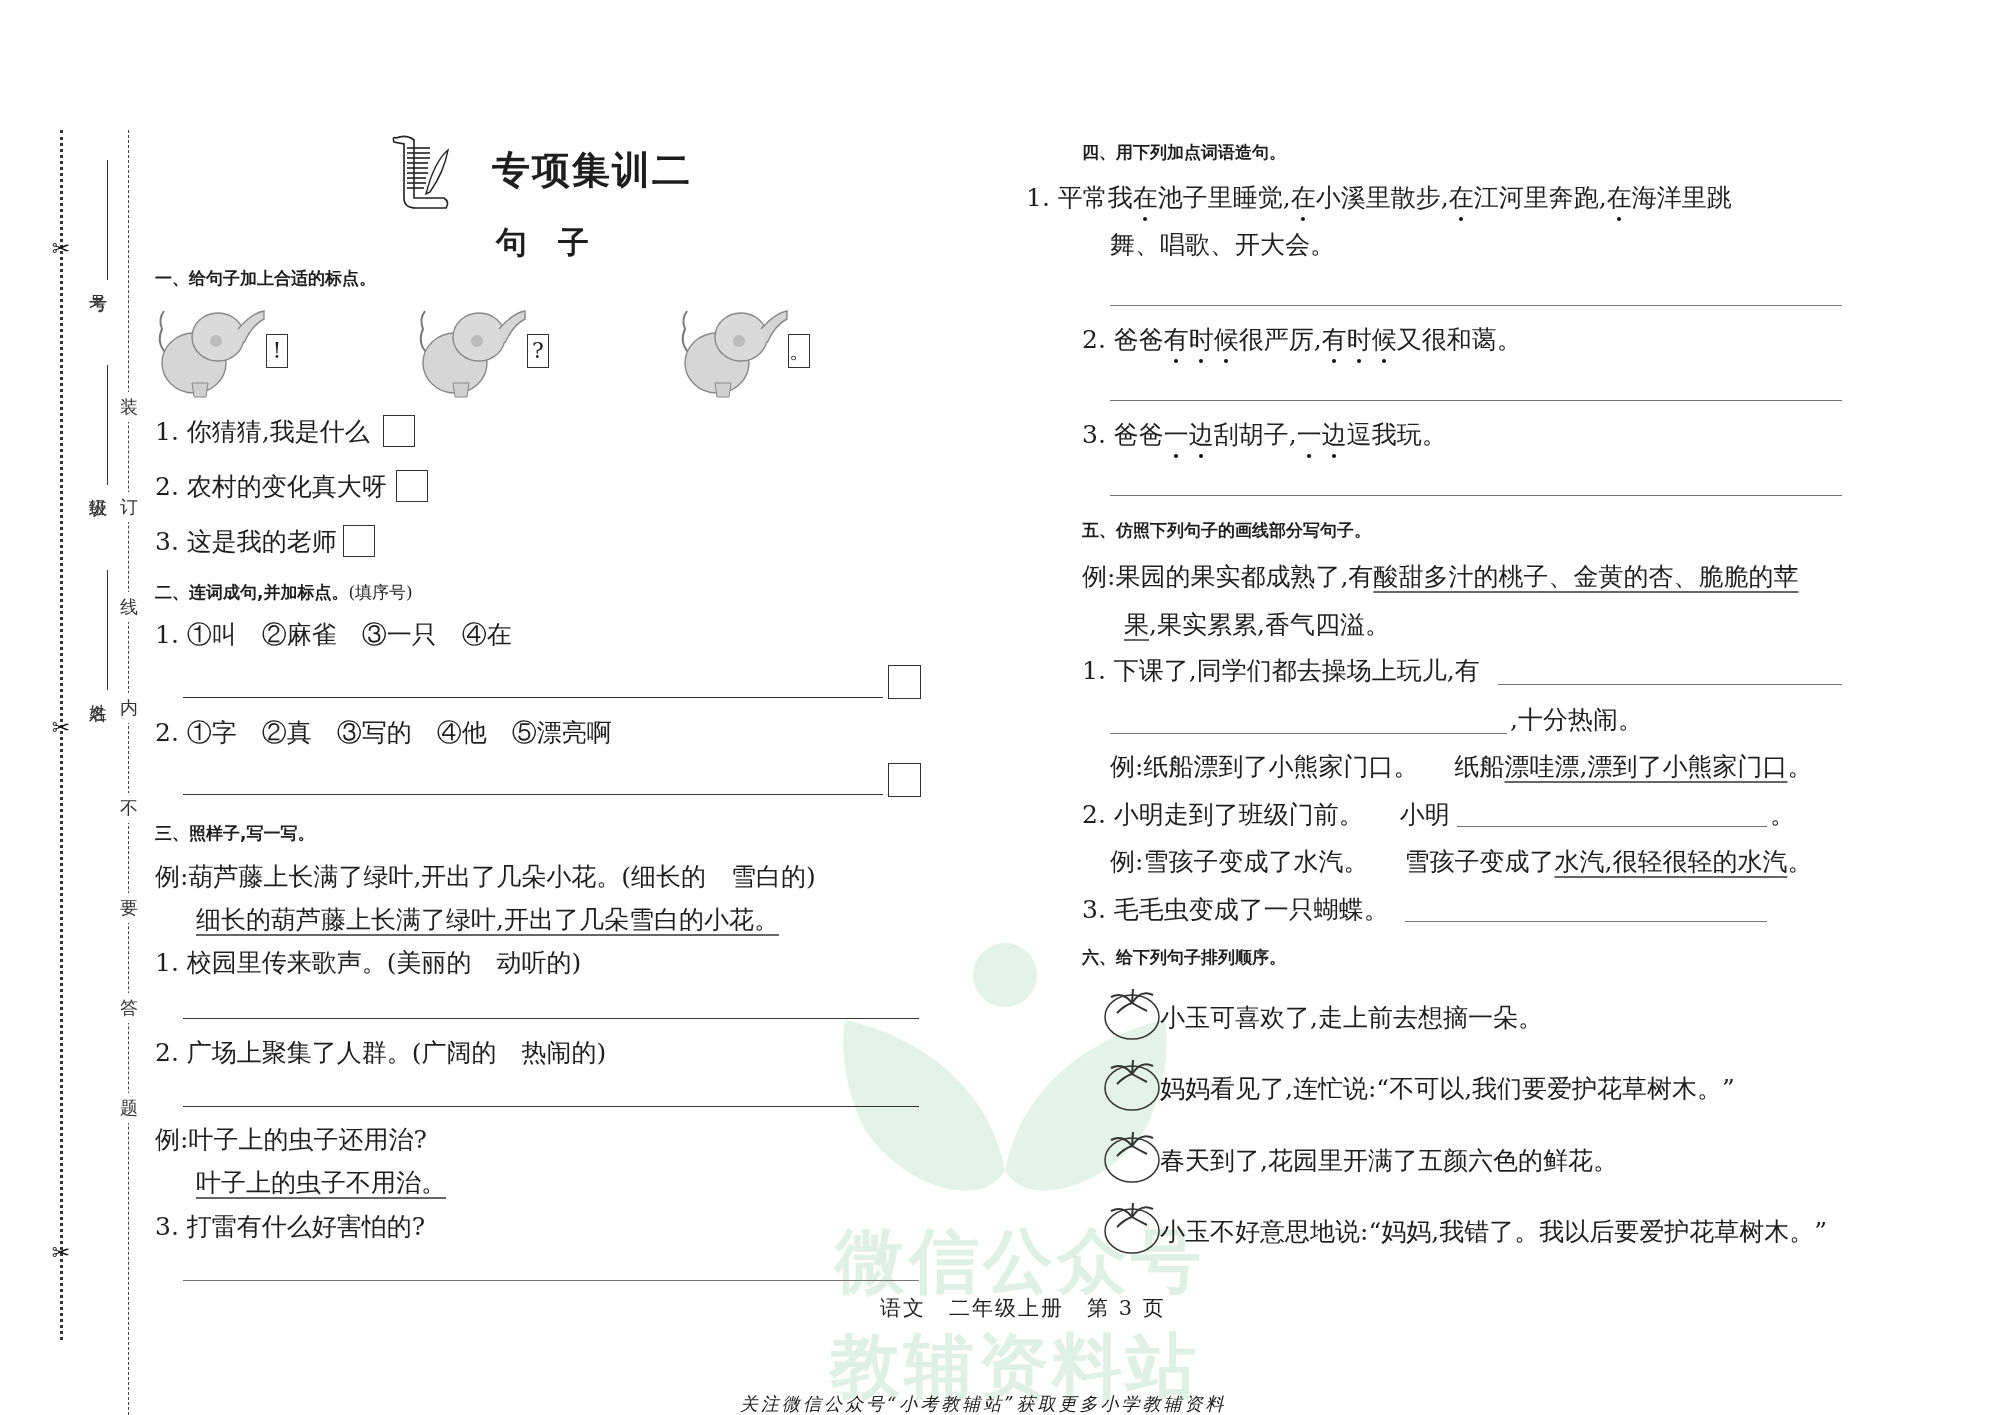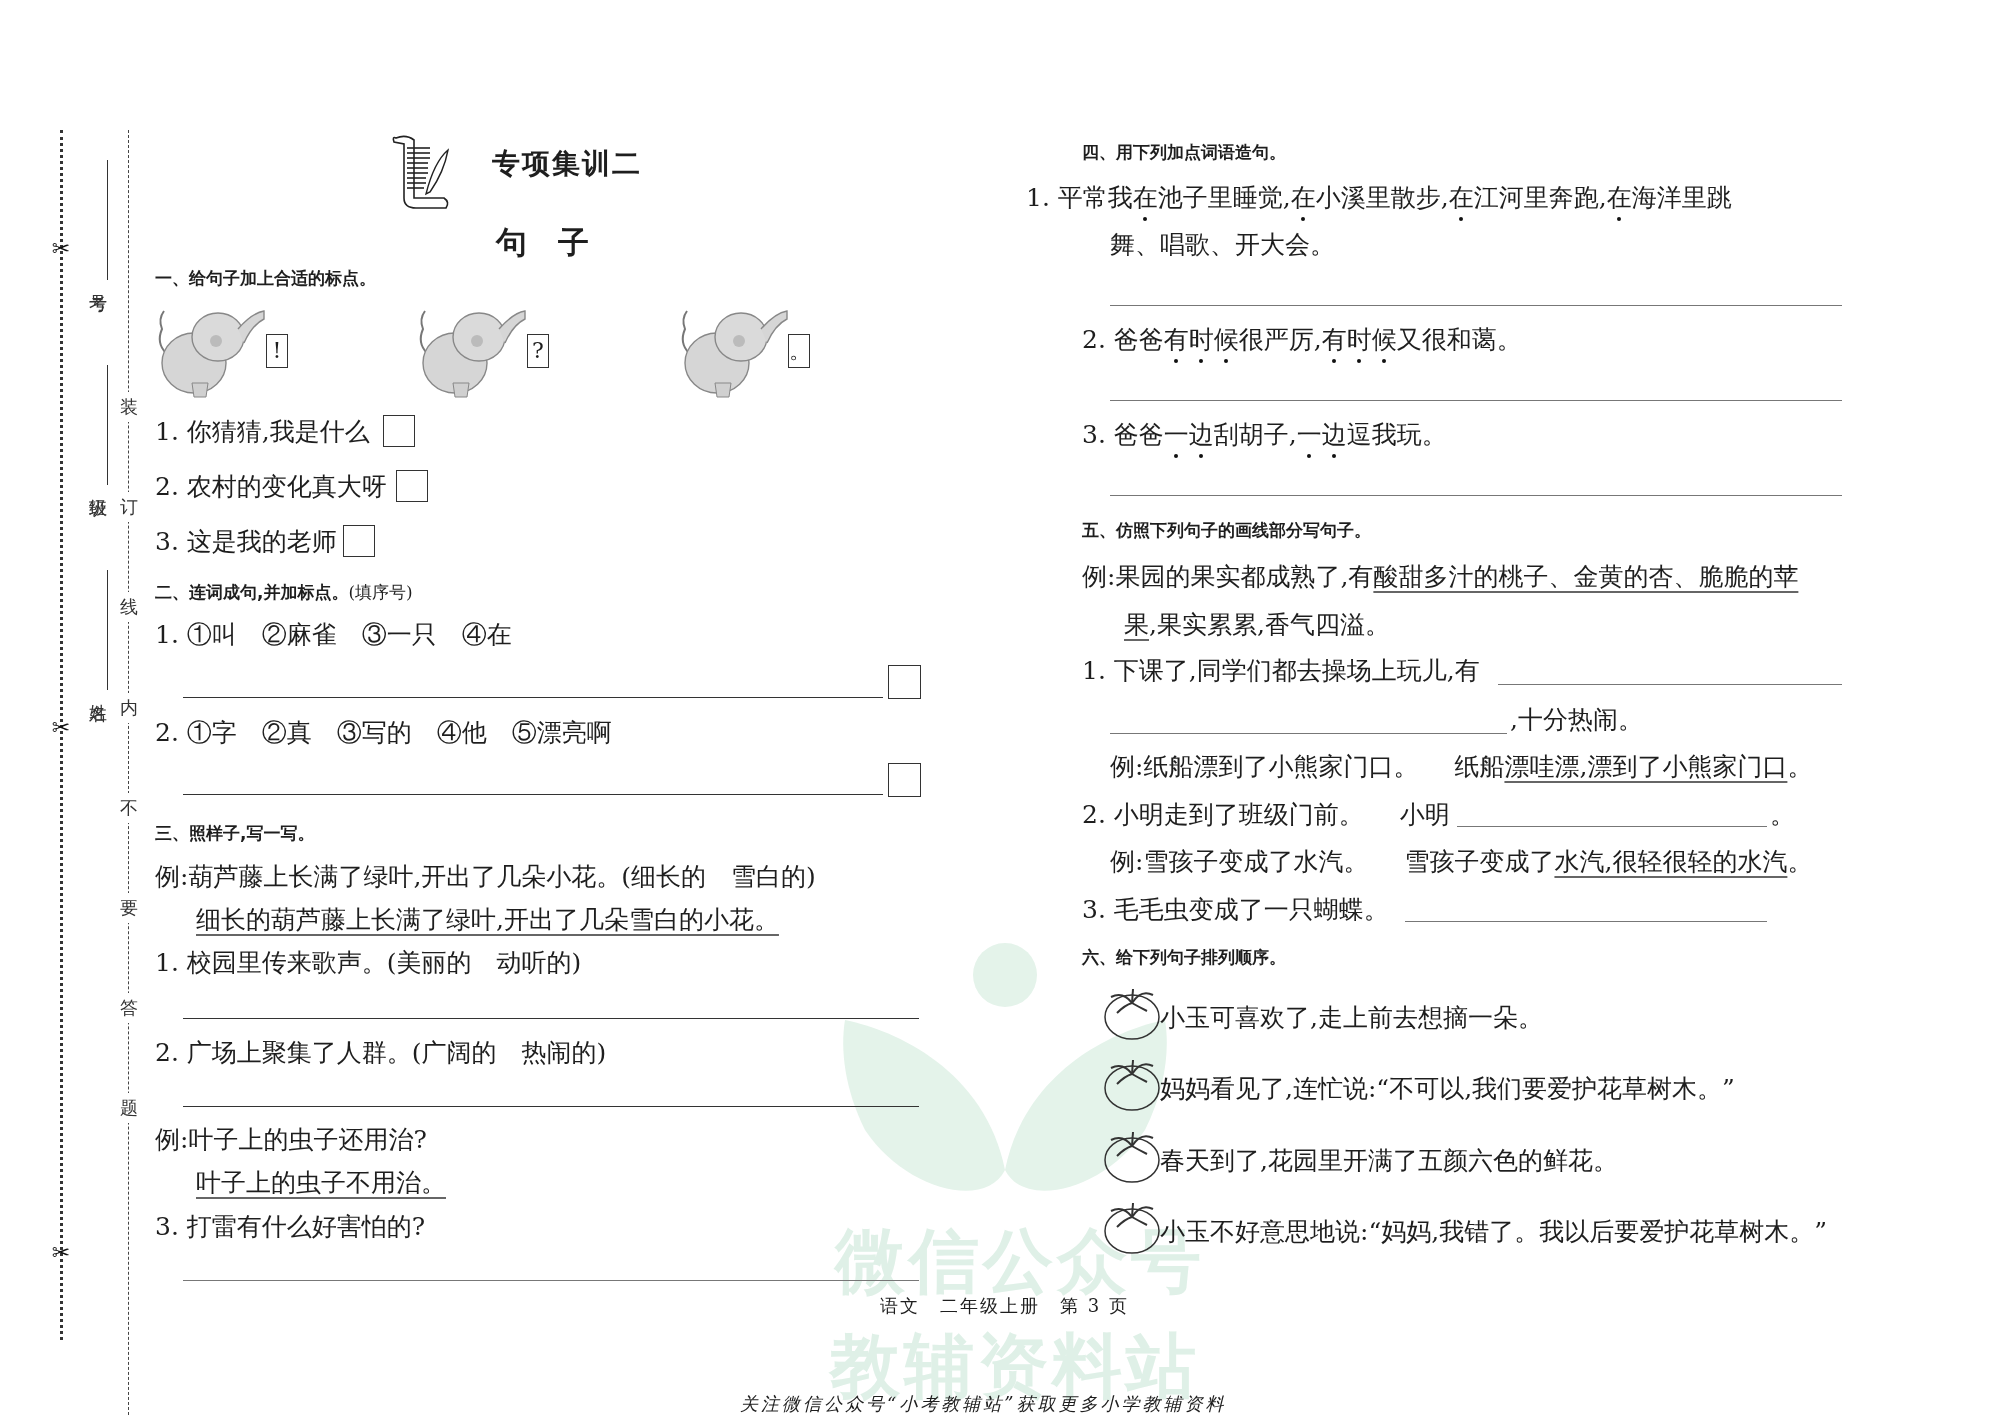--- a/index.html
+++ b/index.html
@@ -77,21 +77,21 @@
         <line x1="17" y1="31" x2="38" y2="31"></line>
       <line x1="17" y1="36" x2="38" y2="36"></line>
         <line x1="17" y1="41" x2="38" y2="41"></line>
       <line x1="17" y1="46" x2="36" y2="46"></line>
         <line x1="17" y1="51" x2="36" y2="51"></line>
       <line x1="17" y1="56" x2="34" y2="56"></line>
     </g>
     <path d="M36 62 Q44 30 58 18 Q54 40 40 60 Z" fill="#fff" stroke="#222" stroke-width="1.4"></path>
   </svg>
 </div>
-<div class="abs sans" style="left:492px;top:145px;font-size:28px;font-weight:bold;letter-spacing:2px;">专项集训二</div>
+<div class="abs sans" style="left:492px;top:145px;font-size:38px;font-weight:bold;letter-spacing:2px;">专项集训二</div>
 <div class="abs sans" style="left:496px;top:222px;font-size:31px;font-weight:bold;">句　子</div>
 
 <div class="abs h" style="left:155px;top:263px;">一、给句子加上合适的标点。</div>
 
 <svg class="elephant" style="left:152px;top:303px;" viewBox="0 0 115 95">
   <path d="M12 8 Q6 16 10 26 Q4 40 14 50" fill="none" stroke="#777" stroke-width="2"></path>
   <ellipse cx="42" cy="60" rx="32" ry="30" fill="#d6d6d6" stroke="#888" stroke-width="1.4"></ellipse>
   <ellipse cx="66" cy="34" rx="26" ry="24" fill="#dadada" stroke="#888" stroke-width="1.4"></ellipse>
   <path d="M86 26 Q100 10 112 8 L112 16 Q100 22 92 40" fill="#d6d6d6" stroke="#888" stroke-width="1.4"></path>
   <ellipse cx="64" cy="38" rx="6" ry="6" fill="#bbb"></ellipse>
@@ -238,14 +238,14 @@
   <g stroke="#333" stroke-width="2" fill="none">
       <path d="M29 20 Q20 8 8 14"></path>
       <path d="M29 20 Q38 6 50 12"></path>
       <path d="M29 20 Q22 22 14 30"></path>
       <path d="M29 20 Q36 24 44 28"></path>
       <path d="M29 20 L30 6"></path>
     </g>
 </svg>
 <div class="abs q" style="left:1160px;top:1217px;">小玉不好意思地说:“妈妈,我错了。我以后要爱护花草树木。”</div>
 
-<div class="abs" style="left:880px;top:1294px;font-size:18px;letter-spacing:2px;white-space:pre;">语文　二年级上册　第 3 页</div>
+<div class="abs" style="left:880px;top:1294px;font-size:21px;letter-spacing:2px;white-space:pre;">语文　二年级上册　第 3 页</div>
 <div class="abs" style="left:740px;top:1392px;font-size:18px;letter-spacing:3px;font-style:italic;white-space:nowrap;">关注微信公众号“小考教辅站”获取更多小学教辅资料</div>
 
 </body></html>

